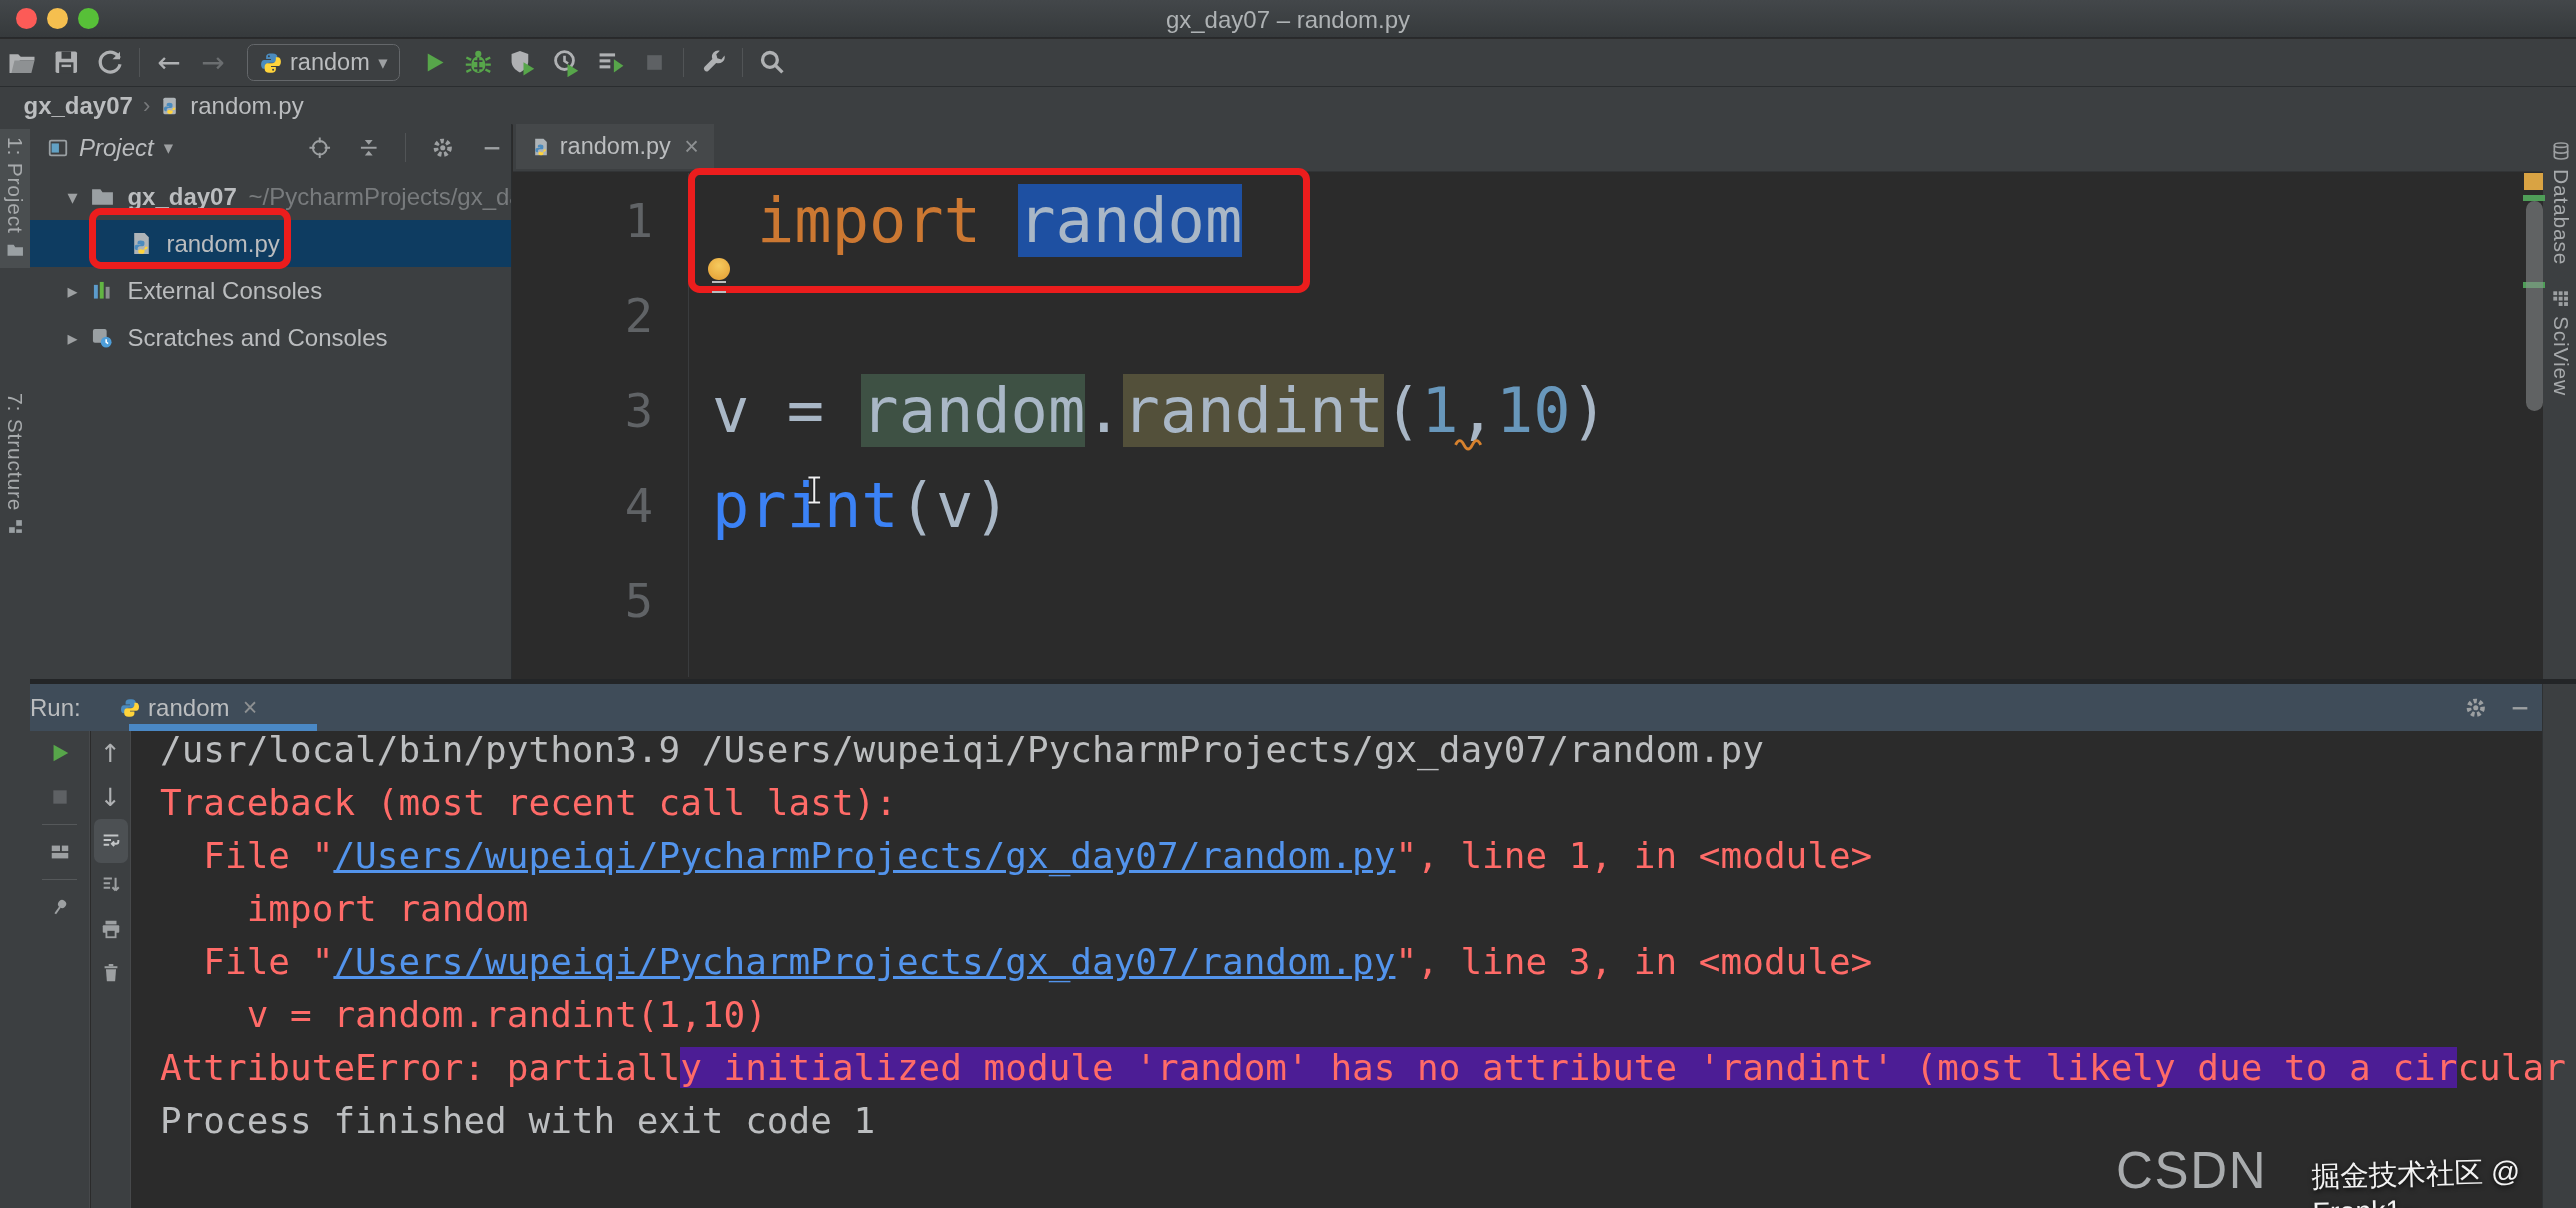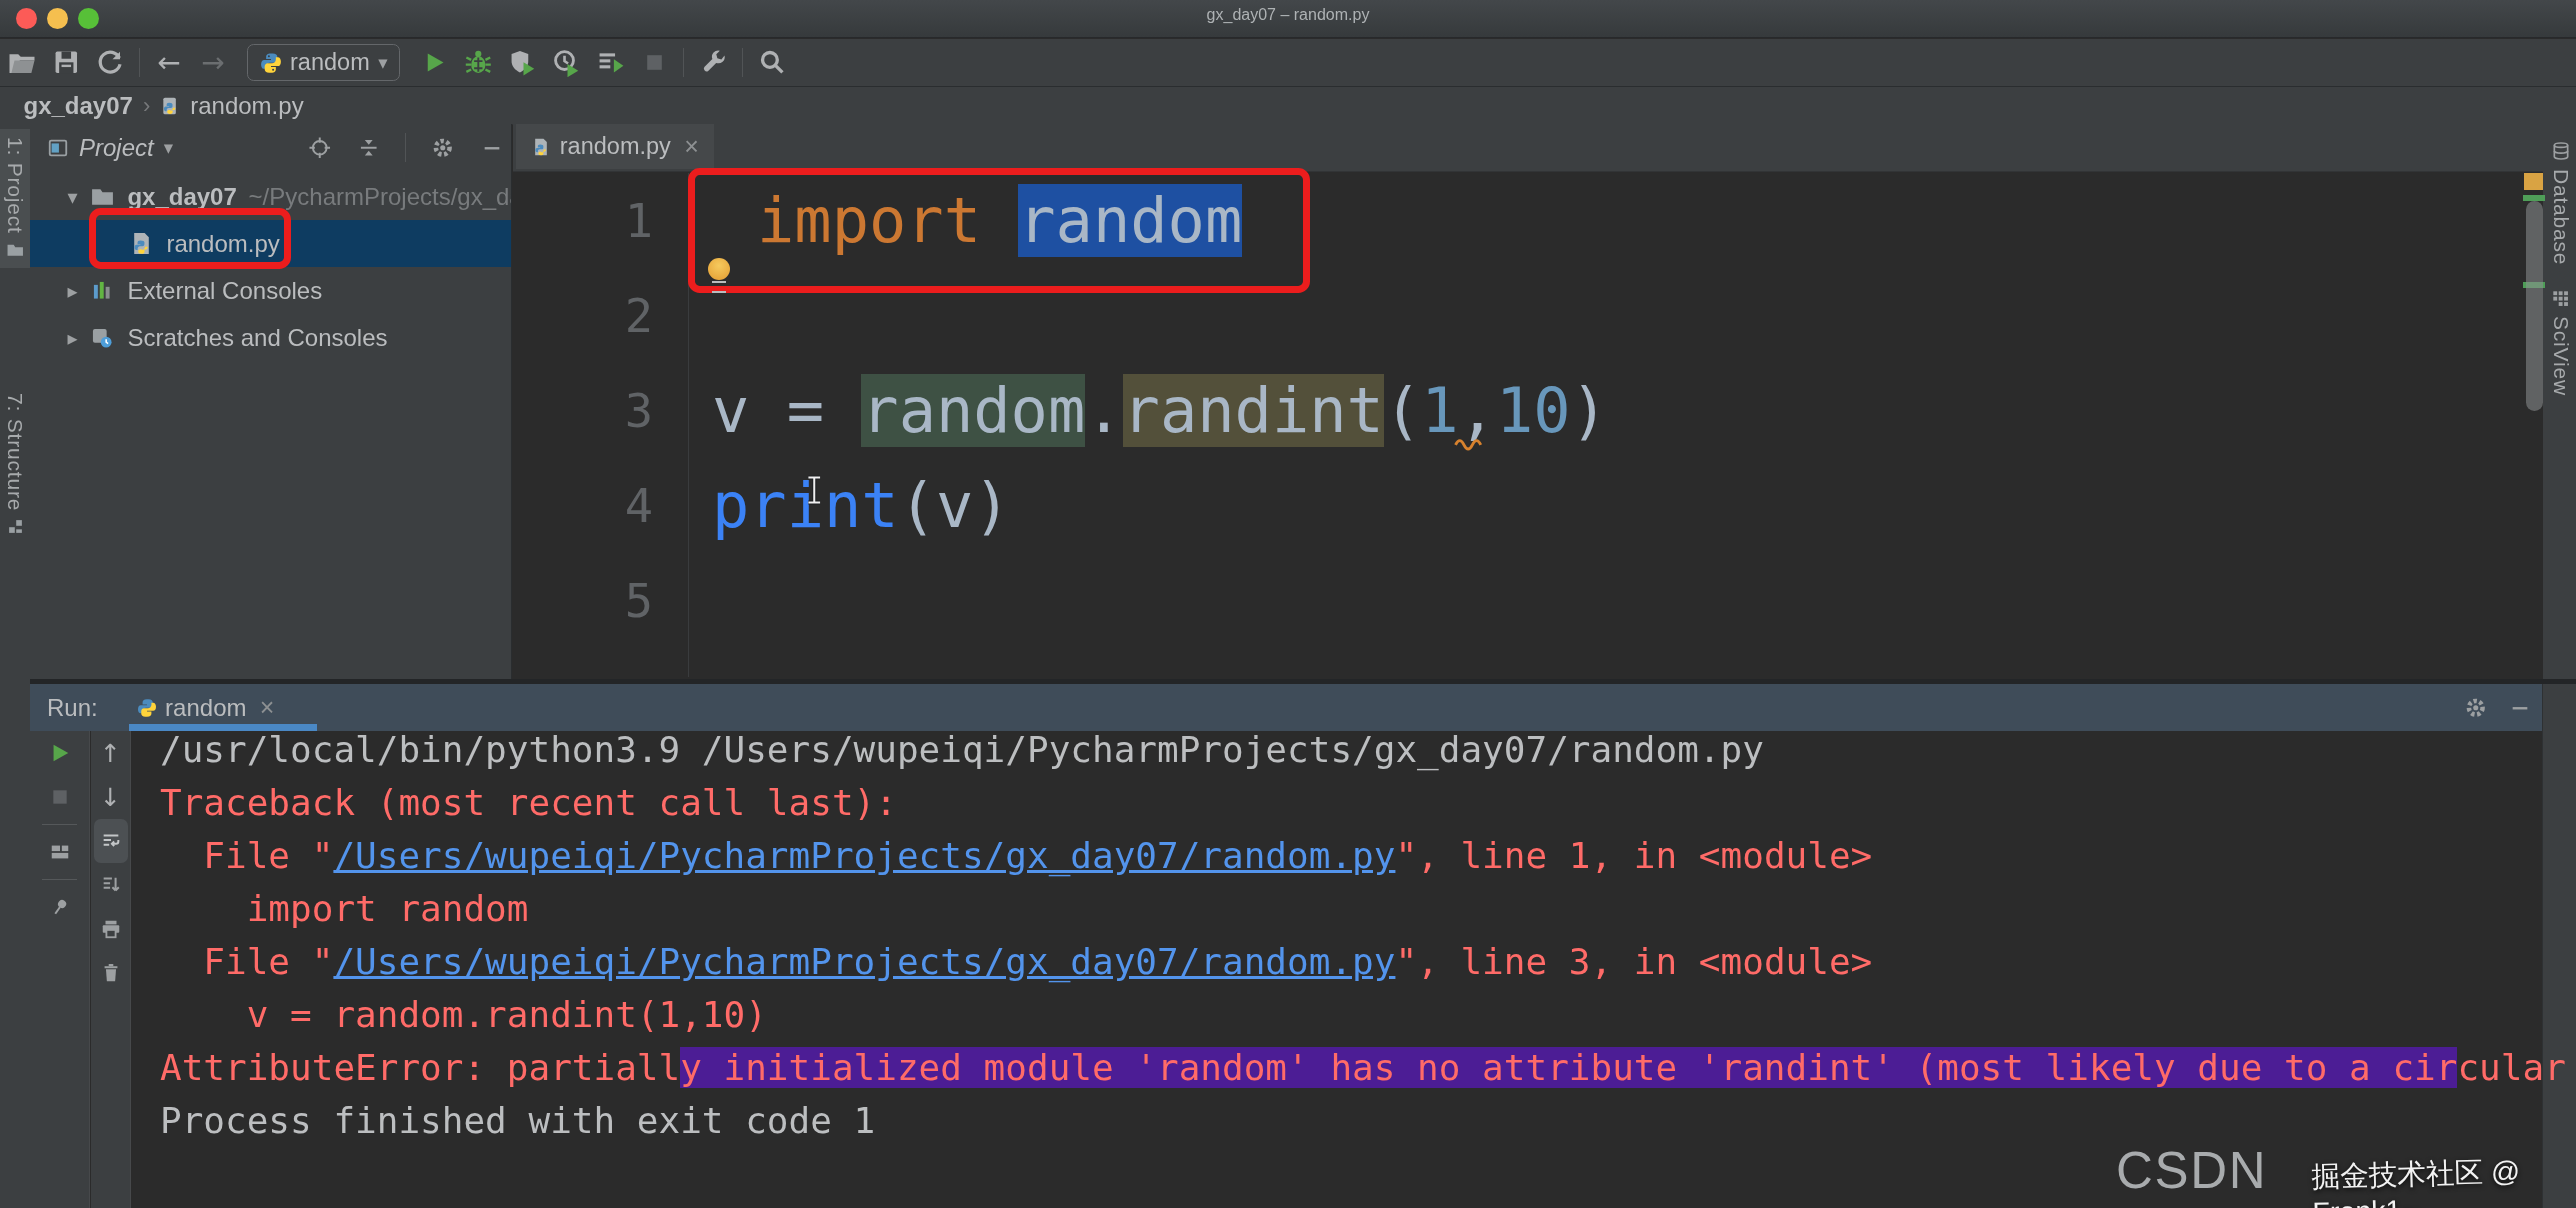--- a/index.html
+++ b/index.html
@@ -7,21 +7,21 @@
        background:#2B2B2B;font-family:"Liberation Sans",sans-serif;
        -webkit-font-smoothing:antialiased;}
   
   .titlebar{position:absolute;left:0;top:0;width:2576px;height:37px;
     background:linear-gradient(#43474a,#363a3c);border-bottom:1.7px solid #27292b;}
   .traffic{position:absolute;top:7.6px;width:21px;height:21px;border-radius:50%;}
   .t-red{left:16px;background:#fc5b57;}
   .t-yellow{left:47px;background:#f5bf4f;}
   .t-green{left:78px;background:#57c038;}
   .win-title{position:absolute;top:5.9px;left:0;width:100%;text-align:center;
-    color:#aeb2b4;font-size:16px;}
+    color:#aeb2b4;font-size:24px;}
   
   .toolbar{position:absolute;left:0;top:39px;width:2576px;height:47px;background:#3C3F41;
     border-bottom:1.7px solid #2a2d2f;display:flex;align-items:center;}
   .tb-ic{width:44px;height:37px;display:flex;align-items:center;justify-content:center;flex:0 0 auto;}
   .tb-sep{width:1.7px;height:28.6px;background:#515456;margin:0 6.7px;flex:0 0 auto;}
   .arrowtxt{font-family:"DejaVu Sans",sans-serif;font-size:28px;color:#afb1b3;line-height:1;}
   .arrowtxt.dim{color:#6b6e70;}
   .runconfig{height:35px;border:1.7px solid #64676a;border-radius:6.7px;display:flex;
     align-items:center;gap:8.4px;padding:0 11.8px;margin:0 11.8px;color:#bbbdbf;font-size:23.5px;}
   .chev{font-family:"DejaVu Sans",sans-serif;color:#9da0a2;font-size:18.5px;}
@@ -80,21 +80,21 @@
   .squiggle{position:absolute;z-index:5;}
   .mcursor{position:absolute;z-index:40;}
   
   .scrollmark-yellow{position:absolute;left:2011px;top:49px;width:18.5px;height:17px;background:#d9a343;}
   .greendash{position:absolute;left:2010px;width:22px;height:5.9px;background:#4f9e58;}
   .thumb{position:absolute;left:2013px;top:77px;width:17px;height:210px;border-radius:8.4px;background:rgba(140,143,145,.55);}
   
   .rundiv{position:absolute;left:30px;top:679px;width:2546px;height:5px;background:#232527;}
   .runhead{position:absolute;left:30px;top:684px;width:2512px;height:47px;background:#3f4c59;
     display:flex;align-items:center;color:#bbbdbf;font-size:24px;}
-  .runlabel{margin-left:17px;}
+  .runlabel{}
   .runtab{display:flex;align-items:center;gap:8.4px;margin-left:39px;}
   .run-underline{position:absolute;left:99px;top:40px;width:188px;height:6.7px;background:#4a88c5;}
   .runhead .spacer{flex:1;}
   .rh-ic{width:44px;height:37px;display:flex;align-items:center;justify-content:center;}
   .console-col1{position:absolute;left:30px;top:731px;width:59px;height:477px;background:#3C3F41;
     border-right:1.7px solid #47494b;display:flex;flex-direction:column;align-items:center;padding-top:0;}
   .console-col2{position:absolute;left:91px;top:731px;width:39px;height:477px;background:#3C3F41;
     border-right:1.7px solid #47494b;display:flex;flex-direction:column;align-items:center;}
   .cic{height:44px;display:flex;align-items:center;justify-content:center;width:100%;}
   .chr{width:60%;height:0;border-top:1.7px solid #55585a;margin:5px 0;}

